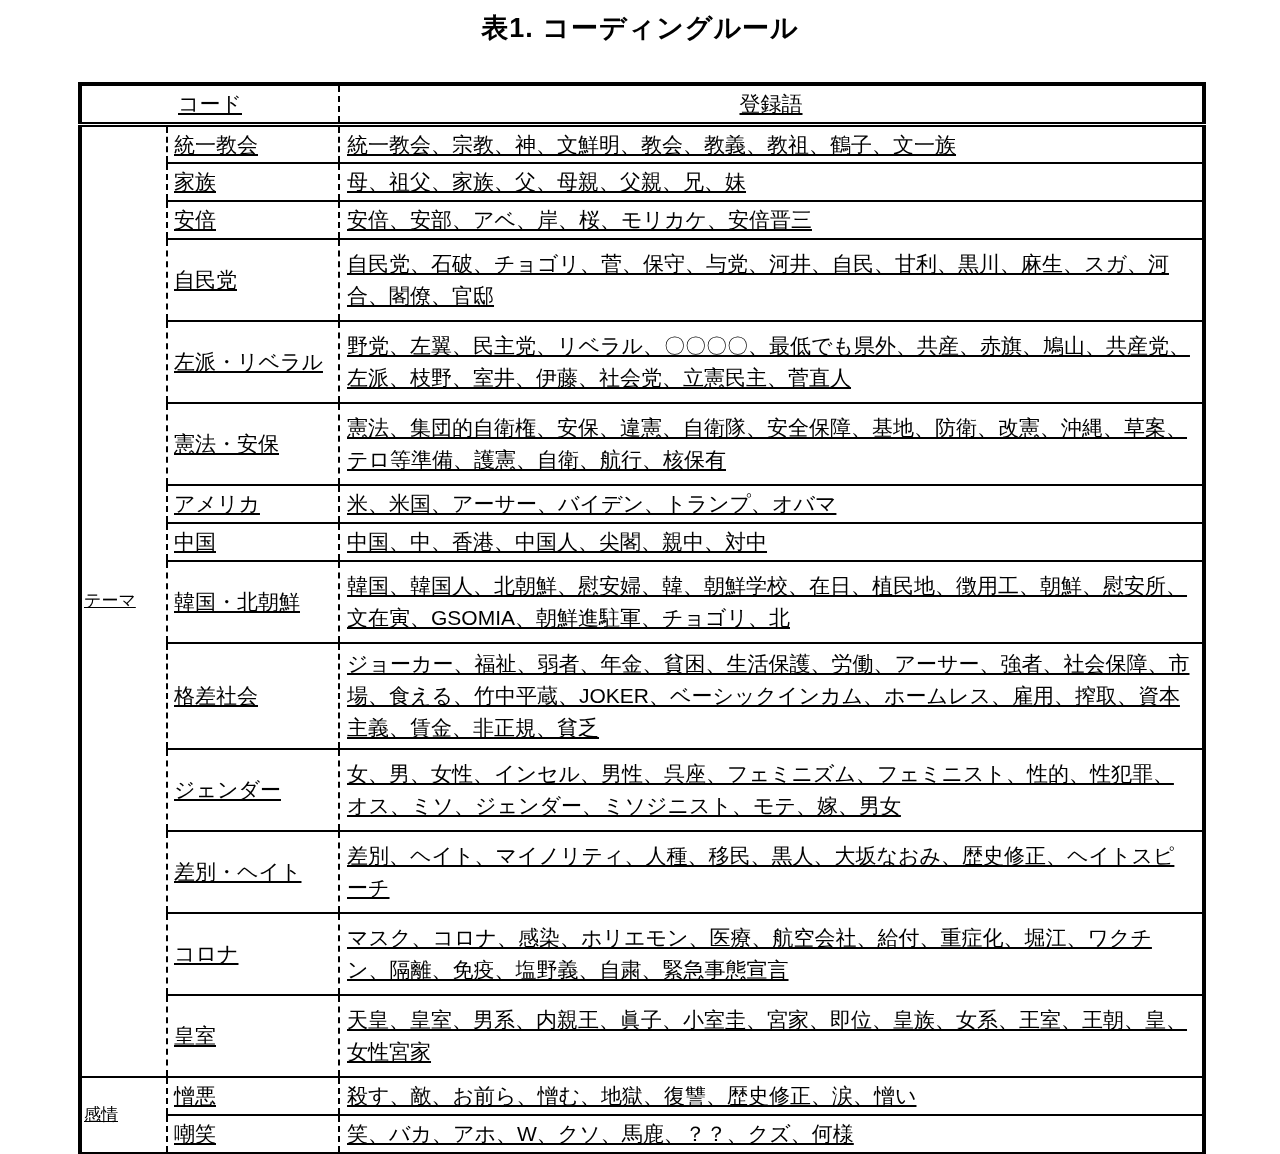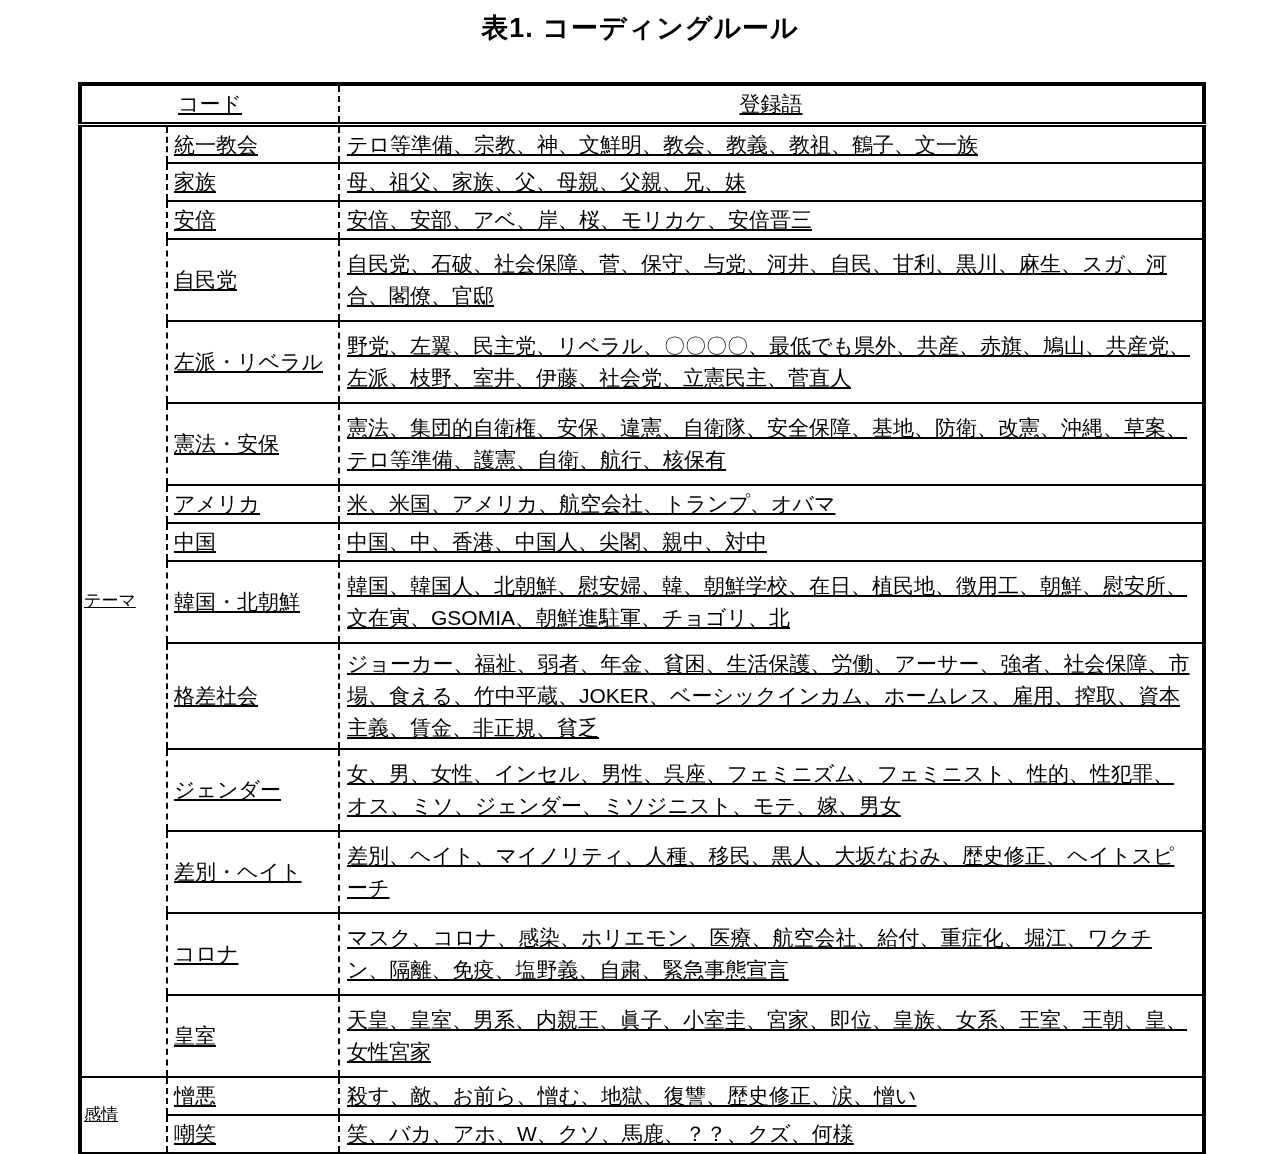--- a/index.html
+++ b/index.html
@@ -92,45 +92,45 @@
     <thead>
       <tr>
         <th colspan="2" class="header-code">コード</th>
         <th class="header-words">登録語</th>
       </tr>
     </thead>
     <tbody>
       <tr class="h1">
         <td rowspan="14" class="group-cell">テーマ</td>
         <td class="code-cell">統一教会</td>
-        <td class="words-cell">テロ等準備、宗教、神、文鮮明、教会、教義、教祖、鶴子、文一族</td>
+        <td class="words-cell">統一教会、宗教、神、文鮮明、教会、教義、教祖、鶴子、文一族</td>
       </tr>
       <tr class="h1">
         <td class="code-cell">家族</td>
         <td class="words-cell">母、祖父、家族、父、母親、父親、兄、妹</td>
       </tr>
       <tr class="h1">
         <td class="code-cell">安倍</td>
         <td class="words-cell">安倍、安部、アベ、岸、桜、モリカケ、安倍晋三</td>
       </tr>
       <tr class="h2">
         <td class="code-cell">自民党</td>
-        <td class="words-cell">自民党、石破、社会保障、菅、保守、与党、河井、自民、甘利、黒川、麻生、スガ、河合、閣僚、官邸</td>
+        <td class="words-cell">自民党、石破、チョゴリ、菅、保守、与党、河井、自民、甘利、黒川、麻生、スガ、河合、閣僚、官邸</td>
       </tr>
       <tr class="h2">
         <td class="code-cell">左派・リベラル</td>
         <td class="words-cell">野党、左翼、民主党、リベラル、〇〇〇〇、最低でも県外、共産、赤旗、鳩山、共産党、左派、枝野、室井、伊藤、社会党、立憲民主、菅直人</td>
       </tr>
       <tr class="h2">
         <td class="code-cell">憲法・安保</td>
         <td class="words-cell">憲法、集団的自衛権、安保、違憲、自衛隊、安全保障、基地、防衛、改憲、沖縄、草案、テロ等準備、護憲、自衛、航行、核保有</td>
       </tr>
       <tr class="h1">
         <td class="code-cell">アメリカ</td>
-        <td class="words-cell">米、米国、アメリカ、航空会社、トランプ、オバマ</td>
+        <td class="words-cell">米、米国、アーサー、バイデン、トランプ、オバマ</td>
       </tr>
       <tr class="h1">
         <td class="code-cell">中国</td>
         <td class="words-cell">中国、中、香港、中国人、尖閣、親中、対中</td>
       </tr>
       <tr class="h2">
         <td class="code-cell">韓国・北朝鮮</td>
         <td class="words-cell">韓国、韓国人、北朝鮮、慰安婦、韓、朝鮮学校、在日、植民地、徴用工、朝鮮、慰安所、文在寅、GSOMIA、朝鮮進駐軍、チョゴリ、北</td>
       </tr>
       <tr class="h3">

